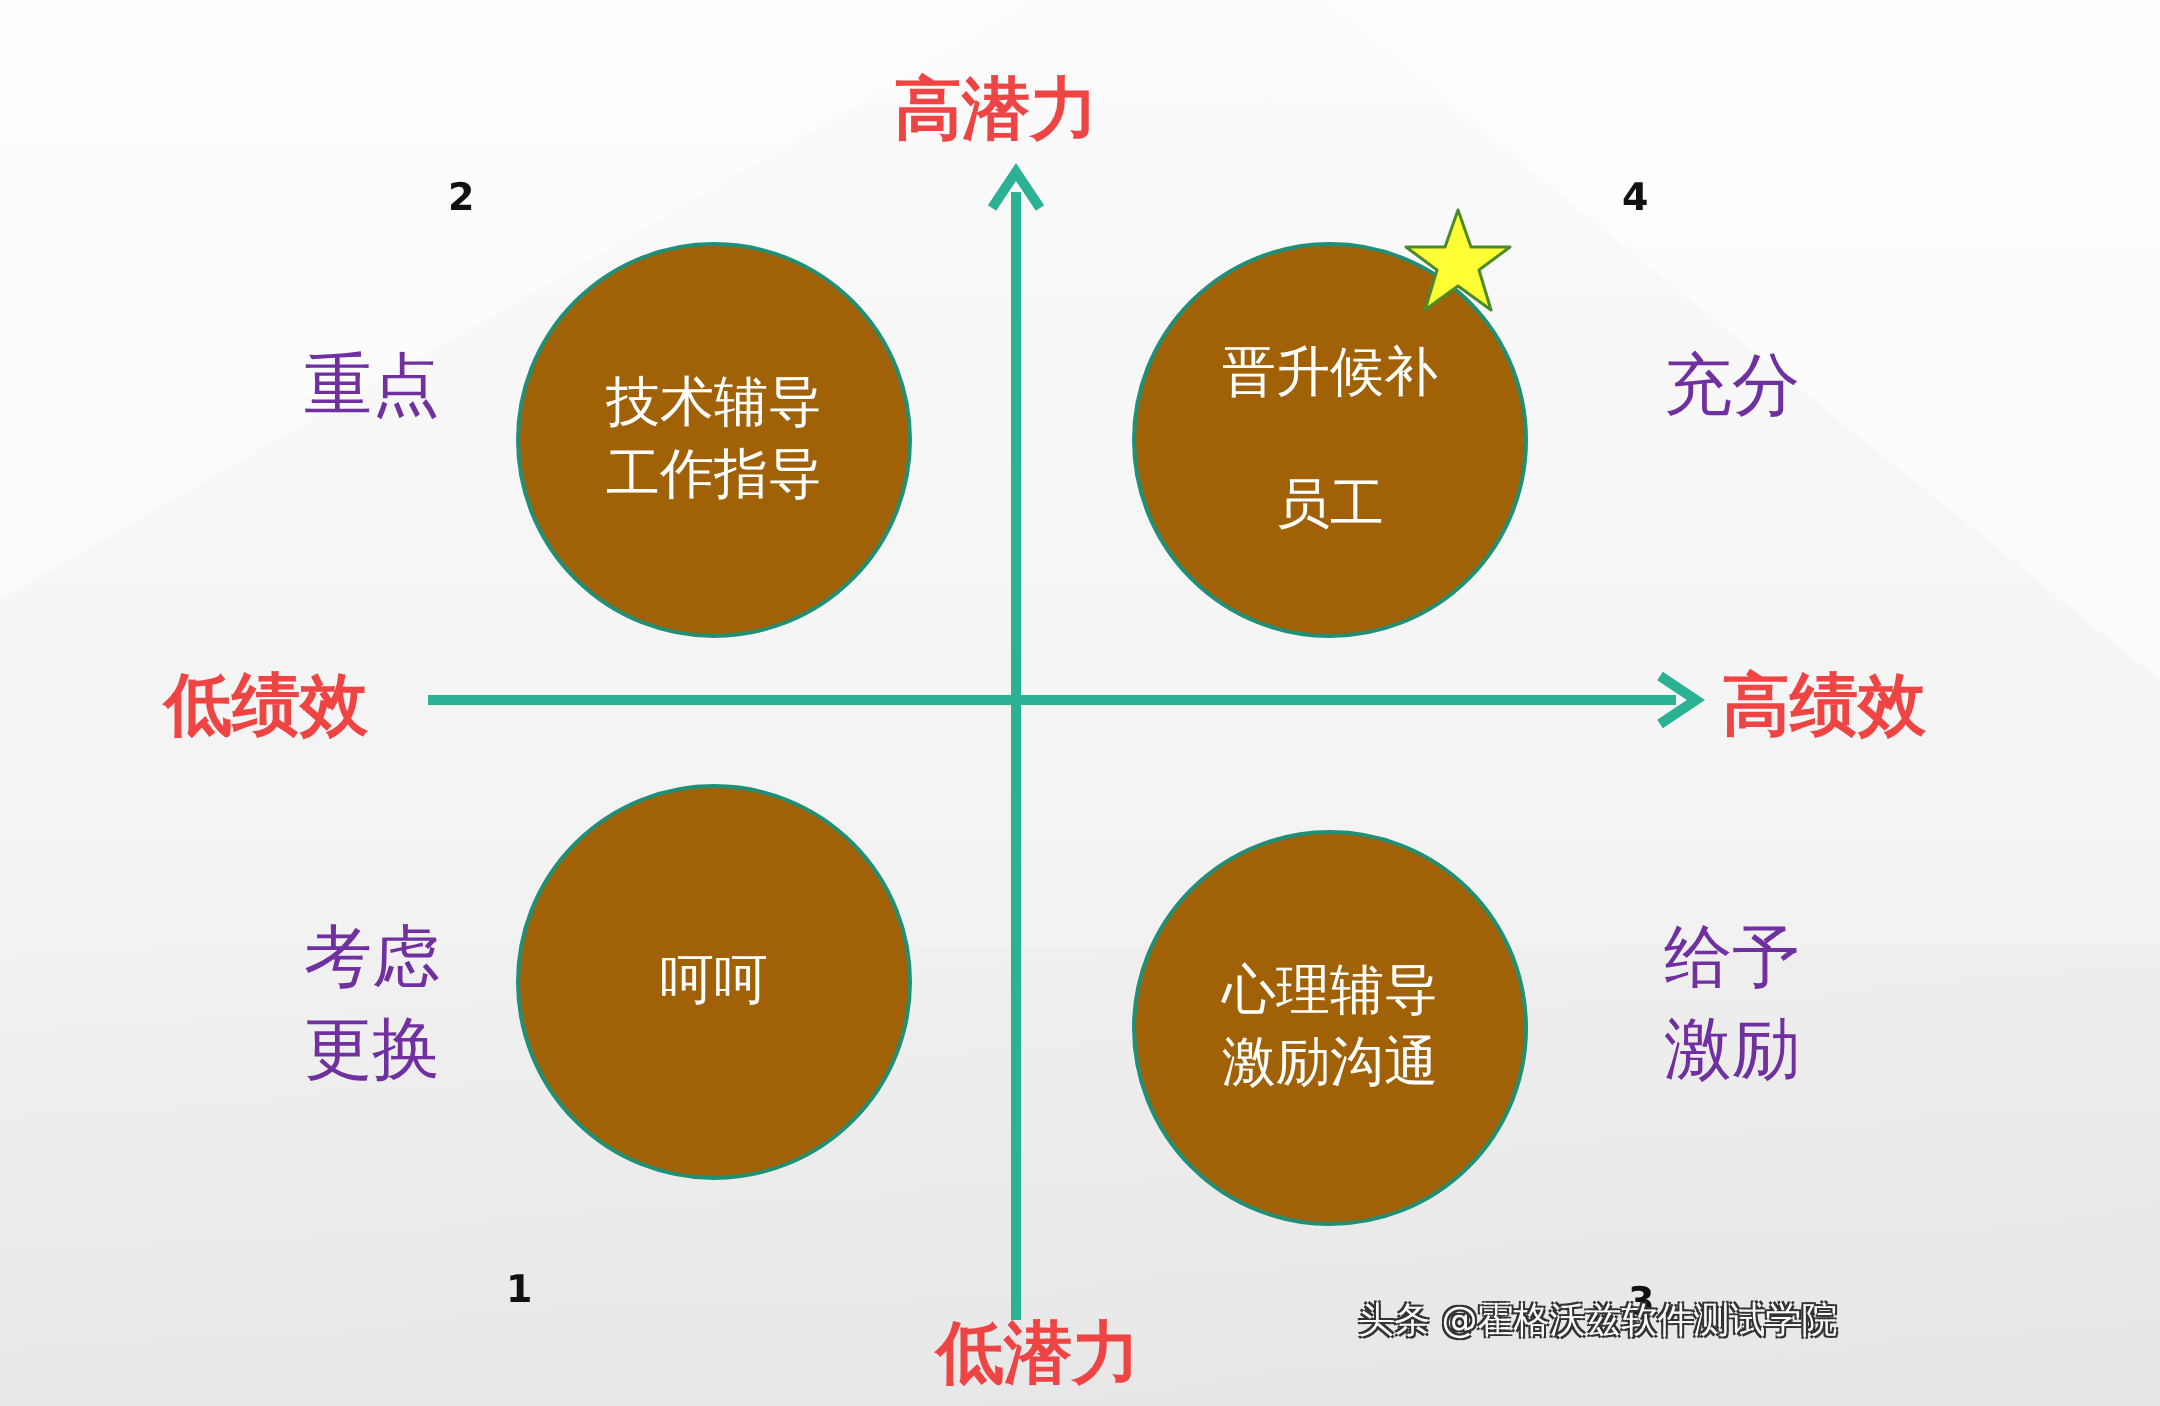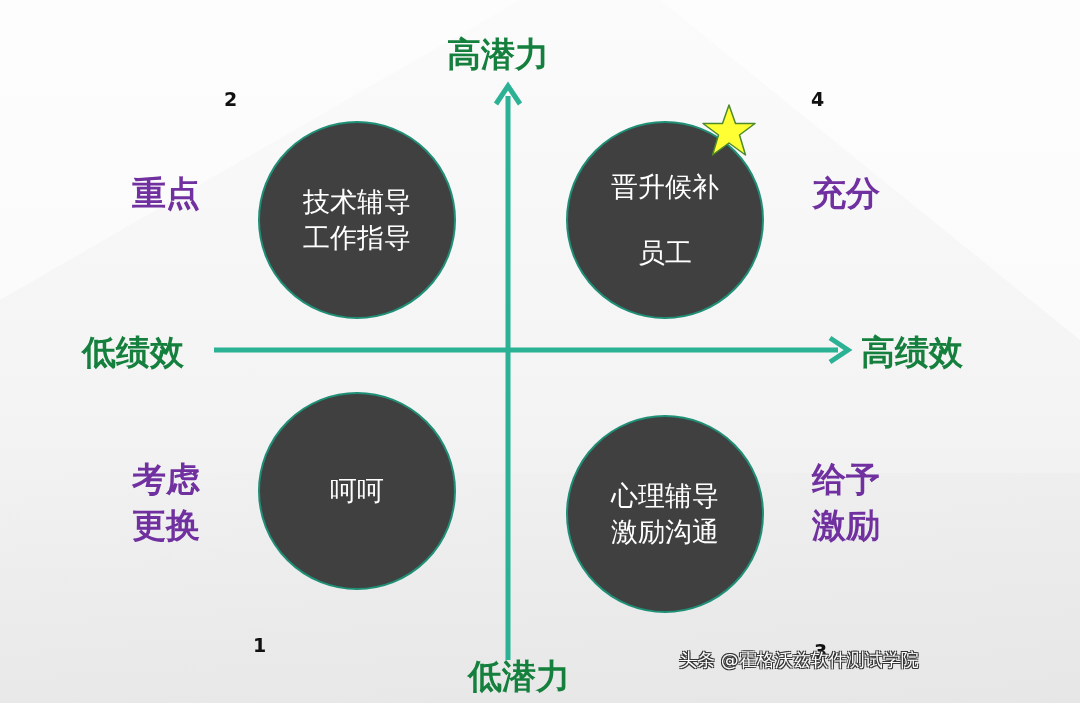--- a/index.html
+++ b/index.html
@@ -12,33 +12,33 @@
   .facet-a { left: 0; top: 0; width: 0; height: 0;
     border-left: 520px solid rgba(255,255,255,0.55);
     border-bottom: 300px solid transparent; }
   .facet-b { right: 0; top: 0; width: 0; height: 0;
     border-right: 420px solid rgba(255,255,255,0.6);
     border-bottom: 340px solid transparent; }
   .facet-c { left: 0; bottom: 0; width: 100%; height: 230px;
     background: linear-gradient(170deg, rgba(255,255,255,0) 0%, rgba(225,225,225,0.45) 100%); }
 
   .axis-label {
-    position: absolute; font-weight: bold; color: #15803d;
+    position: absolute; font-weight: bold; color: #ef4444;
     font-size: 34px; letter-spacing: 0px; white-space: nowrap;
   }
   .quad-num {
     position: absolute; font-weight: bold; color: #111; font-size: 19px;
   }
   .strategy {
-    position: absolute; font-weight: bold; color: #7030a0;
-    font-size: 34px; line-height: 46px; width: 80px; text-align: left;
+    position: absolute; font-weight: normal; color: #7030a0;
+    font-size: 34px; line-height: 46px; width: 80px; text-align: left; margin-left: 20px;
   }
   .circle {
     position: absolute; width: 198px; height: 198px; border-radius: 50%;
-    background: #404040; border: 2px solid #1f8f76; box-sizing: border-box;
+    background: #a16207; border: 2px solid #1f8f76; box-sizing: border-box;
     display: flex; flex-direction: column; align-items: center; justify-content: center;
     color: #ffffff; font-size: 27px; line-height: 36px; text-align: center;
   }
   .circle span { display: block; }
   .axis-svg { position: absolute; left: 0; top: 0; }
   .star { position: absolute; left: 700px; top: 103px; }
   .watermark {
     position: absolute; left: 679px; top: 648px; font-size: 18px; color: #ffffff;
     text-shadow: 1px 1px 0 #333, -1px -1px 0 #333, 1px -1px 0 #333, -1px 1px 0 #333;
     white-space: nowrap;

